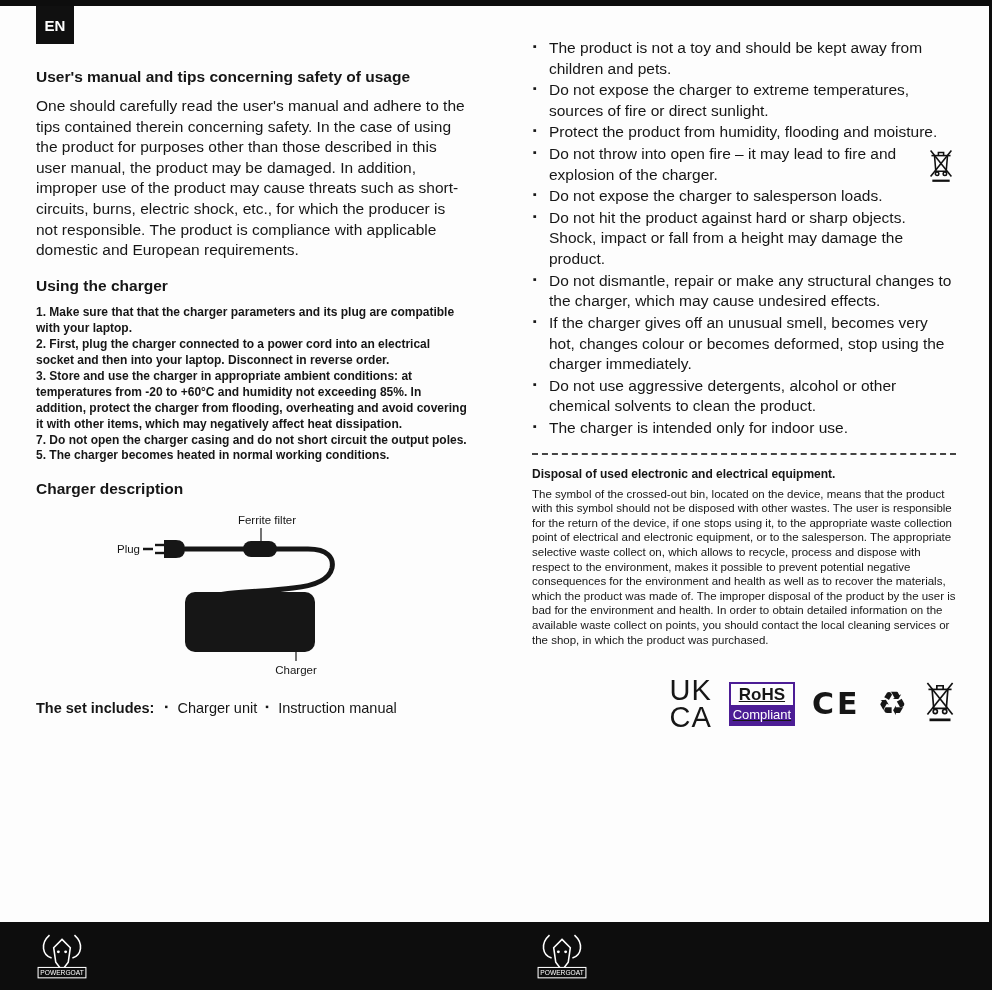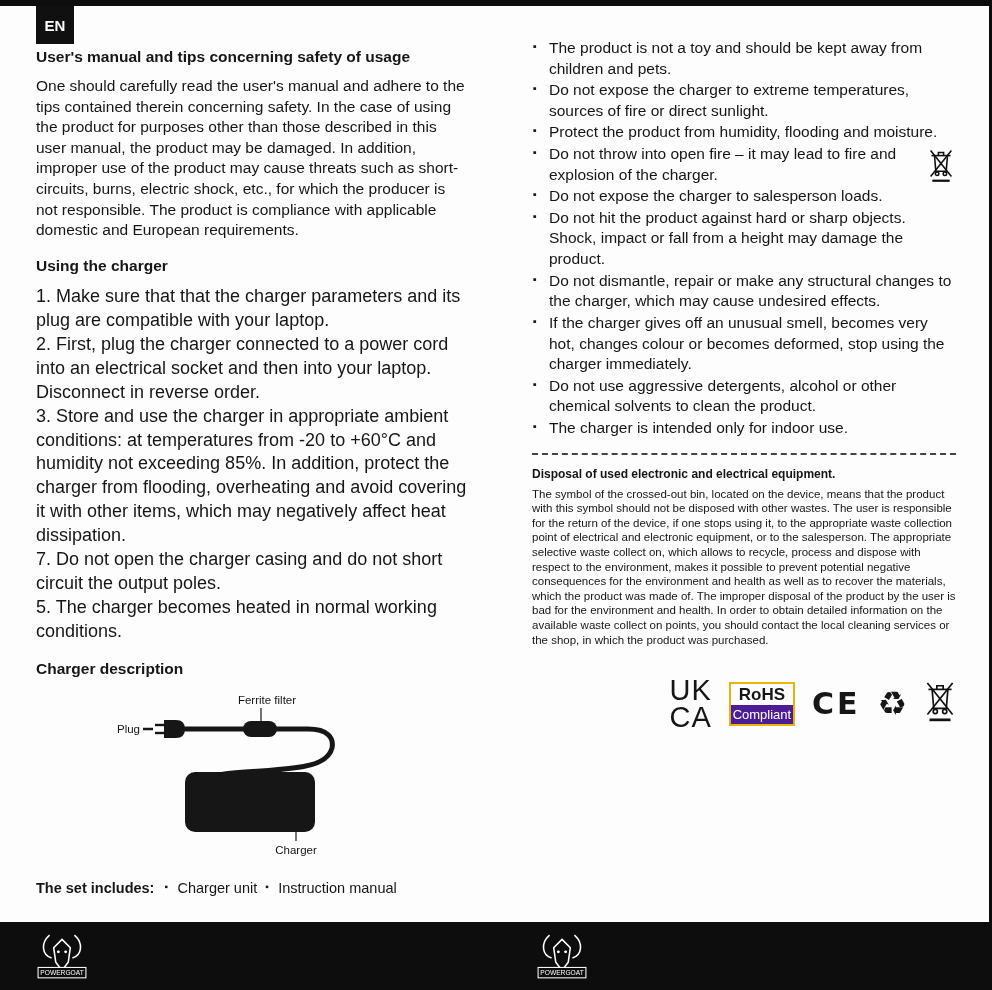--- a/index.html
+++ b/index.html
@@ -9,28 +9,28 @@
     margin:0 auto;
   }
   .top-strip { position:absolute; top:0; left:0; width:992px; height:6px; background:#0d0d0d; }
   .right-strip { position:absolute; top:0; right:0; width:3px; height:990px; background:#0d0d0d; }
 
   .en-badge {
     position:absolute; left:36px; top:6px; width:38px; height:38px; background:#101010;
     color:#fff; font-weight:700; font-size:15px; display:flex; align-items:center; justify-content:center;
   }
 
-  .col-left  { position:absolute; left:36px;  top:48px; width:432px; }
+  .col-left  { position:absolute; left:36px;  top:68px; width:432px; }
   .col-right { position:absolute; left:532px; top:38px; width:424px; }
 
   .heading { font-size:15.5px; font-weight:700; margin:0 0 10px 0; }
   .heading.mt { margin-top:16px; }
   .body-text { font-size:15.5px; line-height:1.33; margin:0; }
 
-  .steps .step-line { font-size:18px; line-height:1.33; }
+  .steps .step-line { font-size:12px; line-height:1.33;font-weight:bold; }
 
   .bullets { margin:0; padding:0; }
   .bullet-item { position:relative; padding-left:17px; font-size:15.5px; line-height:1.33; margin-bottom:1px; }
   .bullet-item::before { content:"▪"; position:absolute; left:1px; top:1px; font-size:11px; }
 
   .dashed-divider { border:none; border-top:2px dashed #444; margin:14px 0 12px 0; }
 
   .disposal-heading { font-size:12px; font-weight:700; margin:0 0 6px 0; }
   .disposal-body { font-size:11.5px; line-height:1.27; margin:0; }
 
@@ -40,21 +40,21 @@
 
   .includes-row { margin-top:14px; font-size:14.5px; display:flex; align-items:baseline; gap:10px; flex-wrap:wrap; }
   .includes-label { font-weight:700; }
   .includes-items { display:inline; }
   .include-item { display:inline-block; position:relative; padding-left:13px; margin-right:8px; }
   .include-item::before { content:"▪"; position:absolute; left:0; top:1px; font-size:10px; }
 
   
   .marks-row { display:flex; justify-content:flex-end; align-items:center; gap:17px; margin-top:30px; }
   .ukca { font-weight:400; font-size:29px; line-height:0.92; letter-spacing:1px; text-align:right; }
-  .rohs { width:62px; border:2px solid #eab308; text-align:center; }
+  .rohs { width:62px; border:2px solid #4c1d95; text-align:center;text-decoration:underline; }
   .rohs-title { font-weight:700; font-size:17px; padding:1px 0 0 0; }
   .rohs-sub { background:#4c1d95; color:#fff; font-size:13px; padding:1.5px 0 2px 0; }
   .ce-mark { font-family:"DejaVu Sans", sans-serif; font-size:30px; font-weight:700; letter-spacing:3px; }
   .recycle-mark { font-family:"DejaVu Sans", sans-serif; font-size:33px; line-height:1; }
 
   .weee-small { position:absolute; left:928px; top:148px; }
 
   
   .footer-bar { position:absolute; left:0; top:922px; width:992px; height:68px; background:#0d0d0d; }
   .goat-logo { position:absolute; top:8px; }

